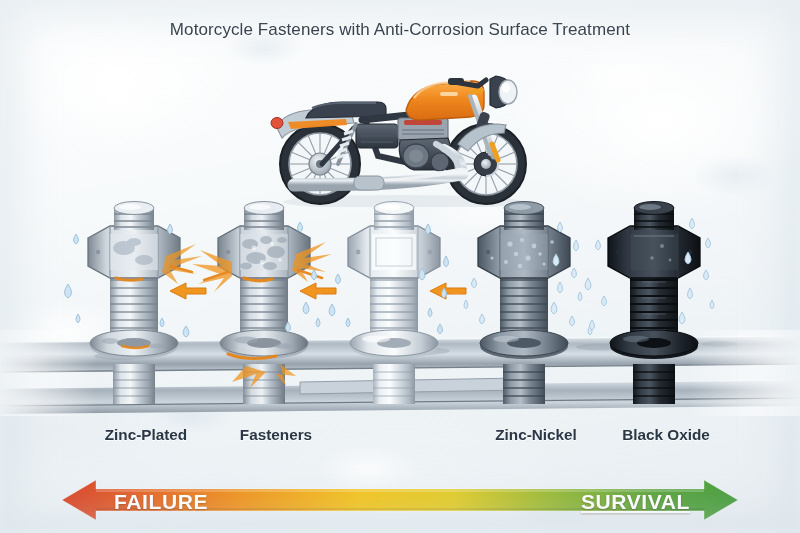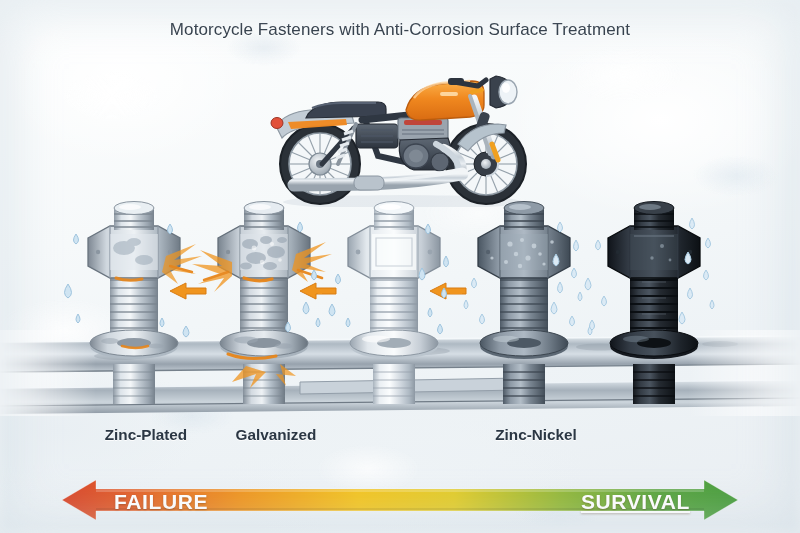--- a/index.html
+++ b/index.html
@@ -752,24 +752,27 @@
       <path d="M14 124 q5 7 0 10 q-5 -3 0 -10"></path>
     </g>
   </svg>
   </div>
 
   <div class="labels">
     <div class="lab" style="left:58px;width:152px;">
       <span class="l1">Zinc-Plated</span>
     </div>
     <div class="lab" style="left:188px;width:152px;">
-      <span class="l1">Galvanized</span>
+      <span class="l1">Fasteners</span>
     </div>
     <div class="lab" style="left:448px;width:152px;text-align:center;">
       <span class="l1">Zinc-Nickel</span>
+    </div>
+    <div class="lab" style="left:578px;width:152px;">
+      <span class="l1">Black Oxide</span>
     </div>
   </div>
 
   <div class="scale">
     <svg width="676" height="44" viewBox="0 0 676 44">
       <defs>
         <linearGradient id="sg" x1="0" y1="0" x2="1" y2="0">
           <stop offset="0" stop-color="#d9472b"></stop>
             <stop offset=".1" stop-color="#e2602a"></stop>
           <stop offset=".26" stop-color="#ef9420"></stop>

